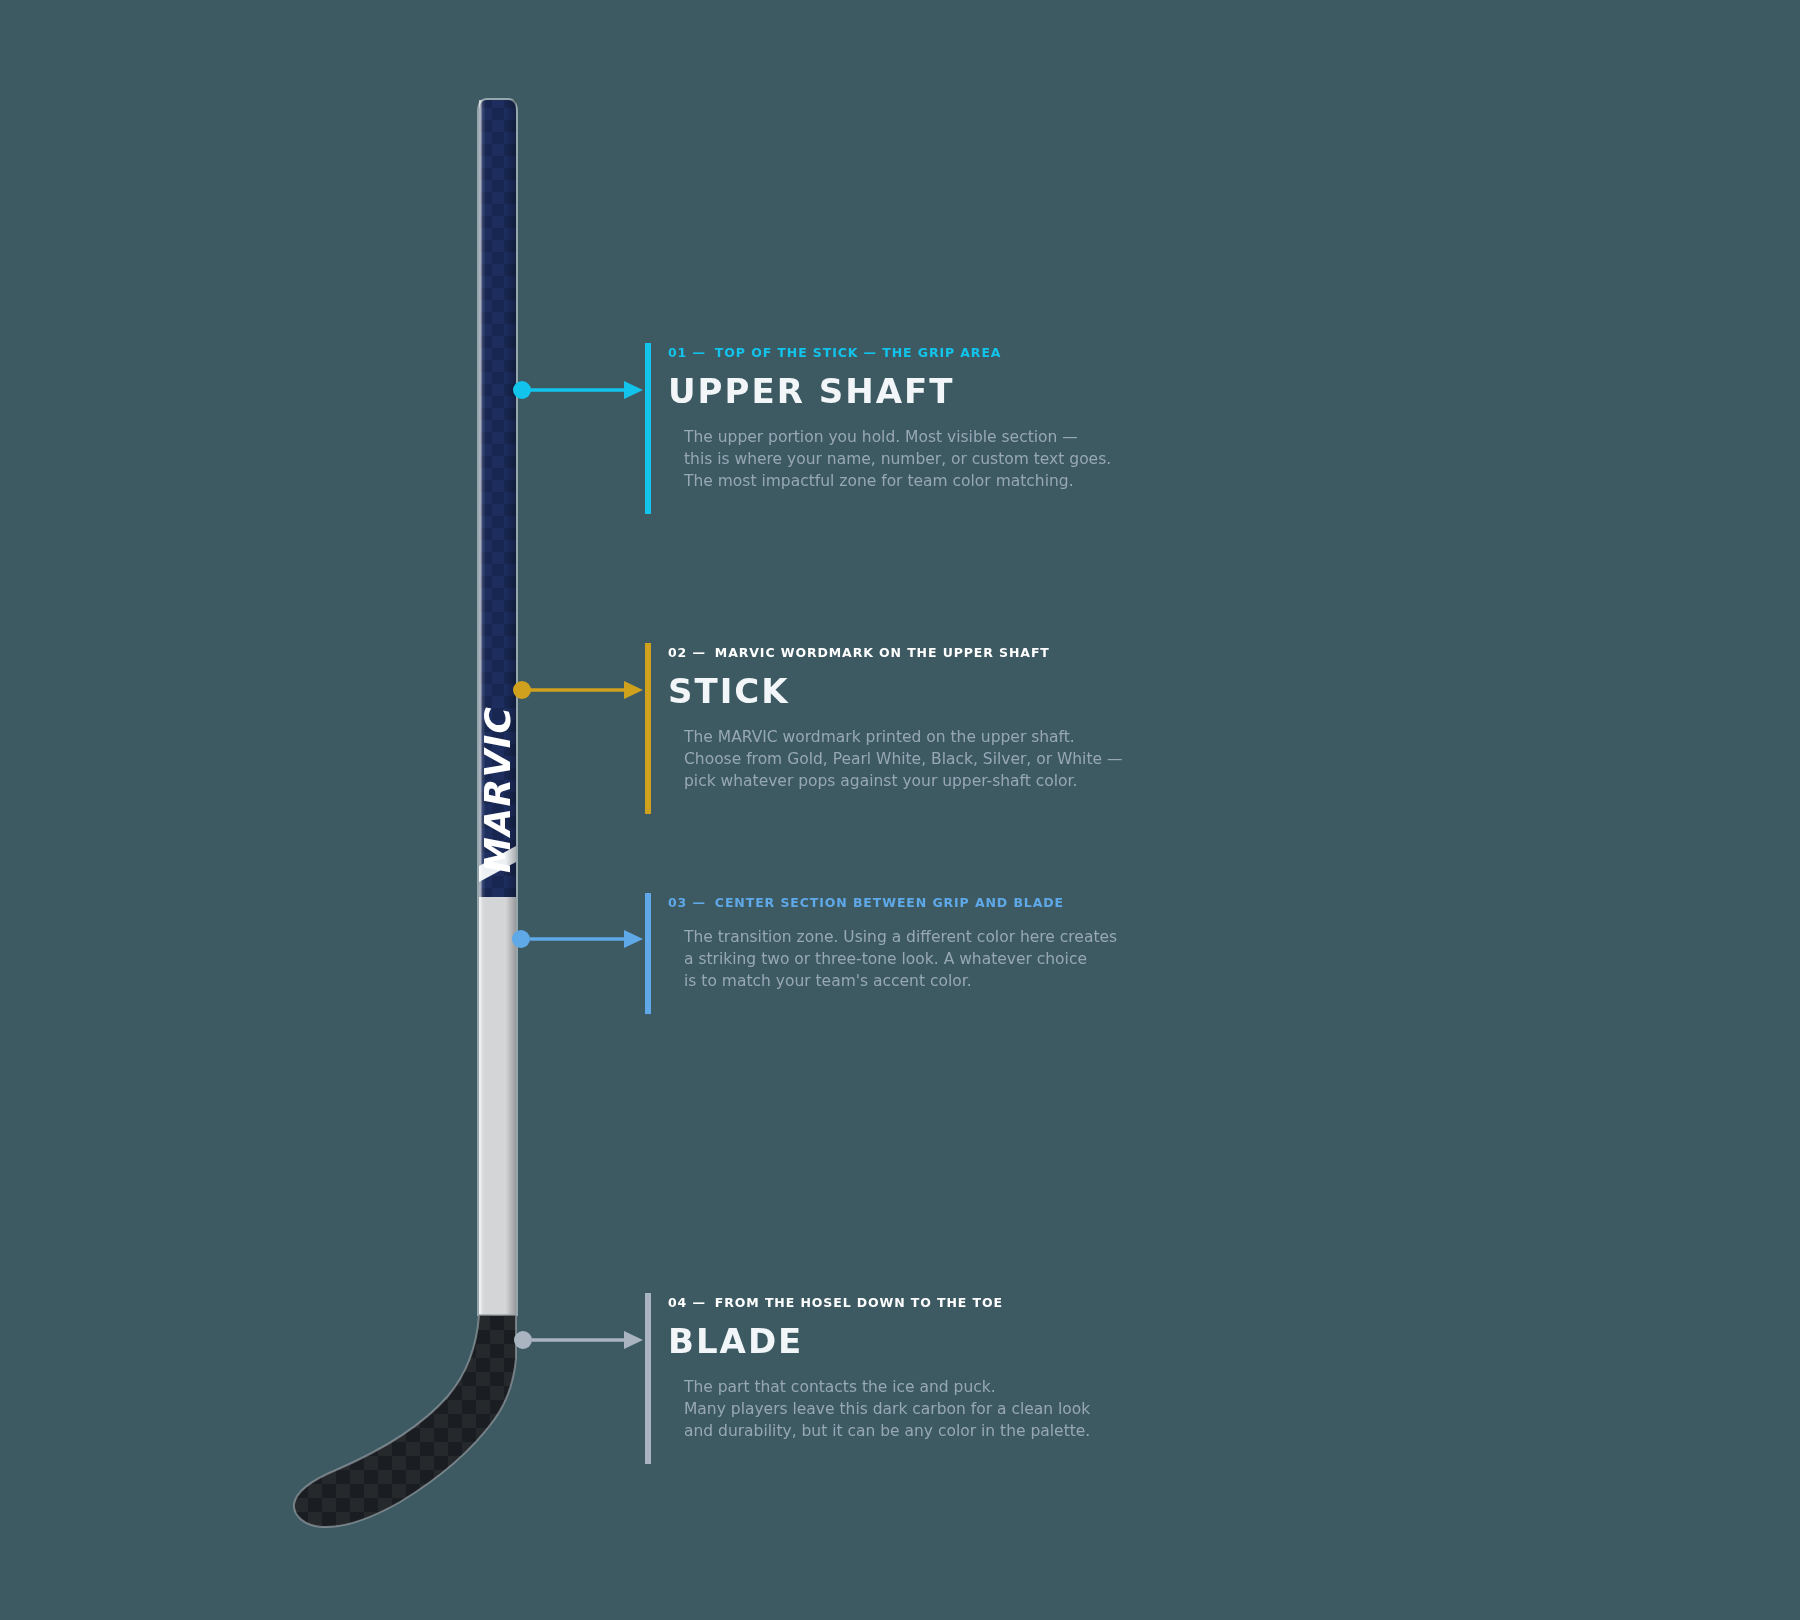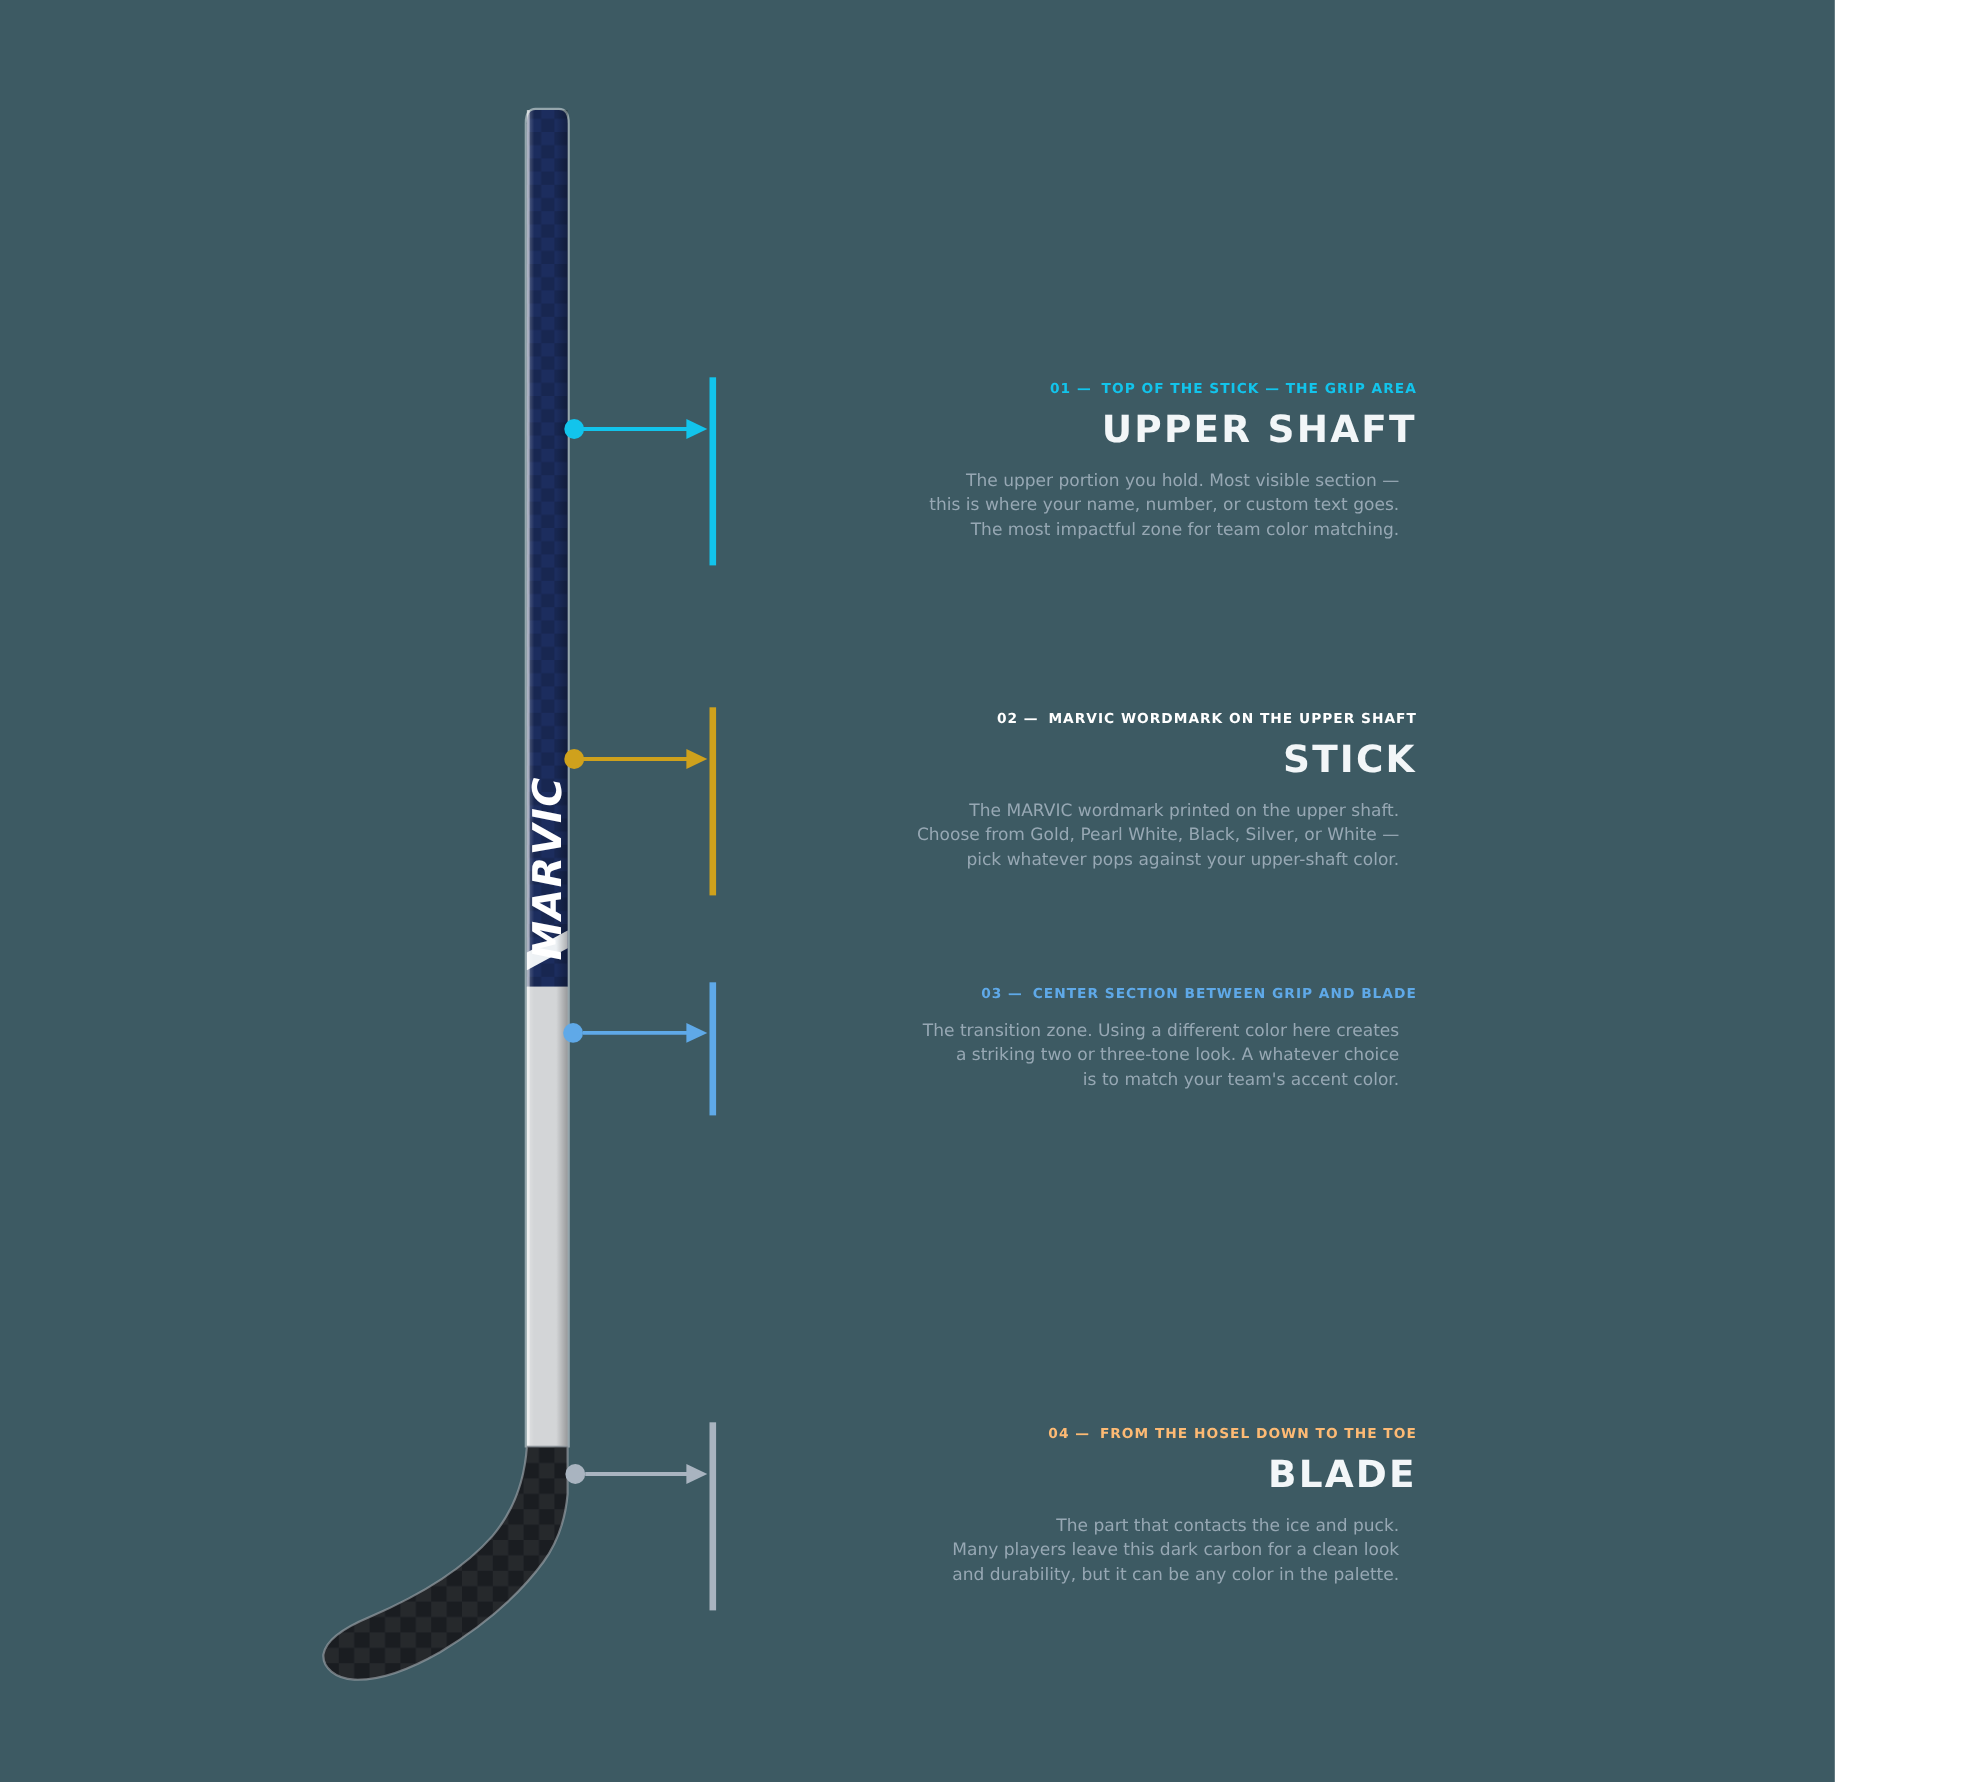--- a/index.html
+++ b/index.html
@@ -1,20 +1,19 @@
 <!DOCTYPE html>
 <html><head>
 <meta charset="utf-8">
 <style>
   html,body{margin:0;padding:0;}
   body{font-family:"DejaVu Sans","Liberation Sans",sans-serif;}
   .stage{
-    position:relative;width:1668px;height:1620px;overflow:hidden;
+    position:relative;width:1800px;height:1620px;overflow:hidden;
     background:#3D5A63;
-    text-align:right;
   }
   svg{position:absolute;left:0;top:0;}
   .callout{
     position:absolute;left:645px;width:620px;
     border-left:6px solid #fff;padding:2px 0 6px 17px;
   }
   .eyebrow{
     font-size:12.5px;font-weight:bold;letter-spacing:.9px;
     text-transform:uppercase;margin:0 0 9px 0;white-space:nowrap;
   }
@@ -126,20 +125,20 @@
   </section>
 
   <section class="callout" style="top: 893px; border-left-color: rgb(95, 169, 232);">
     <p class="eyebrow" style="color: rgb(95, 169, 232);"><span class="num">03 —</span><span>CENTER SECTION BETWEEN GRIP AND BLADE</span></p>
     <p class="desc">The transition zone. Using a different color here creates
 a striking two or three-tone look. A whatever choice
 is to match your team's accent color.</p>
   </section>
 
   <section class="callout" style="top: 1293px; border-left-color: rgb(169, 180, 192);">
-    <p class="eyebrow" style="color: #fdba74;"><span class="num">04 —</span><span>FROM THE HOSEL DOWN TO THE TOE</span></p>
+    <p class="eyebrow" style="color: #ffffff;"><span class="num">04 —</span><span>FROM THE HOSEL DOWN TO THE TOE</span></p>
     <h2 class="title">BLADE</h2>
     <p class="desc">The part that contacts the ice and puck.
 Many players leave this dark carbon for a clean look
 and durability, but it can be any color in the palette.</p>
   </section>
 
 </div>
 
 </body></html>

